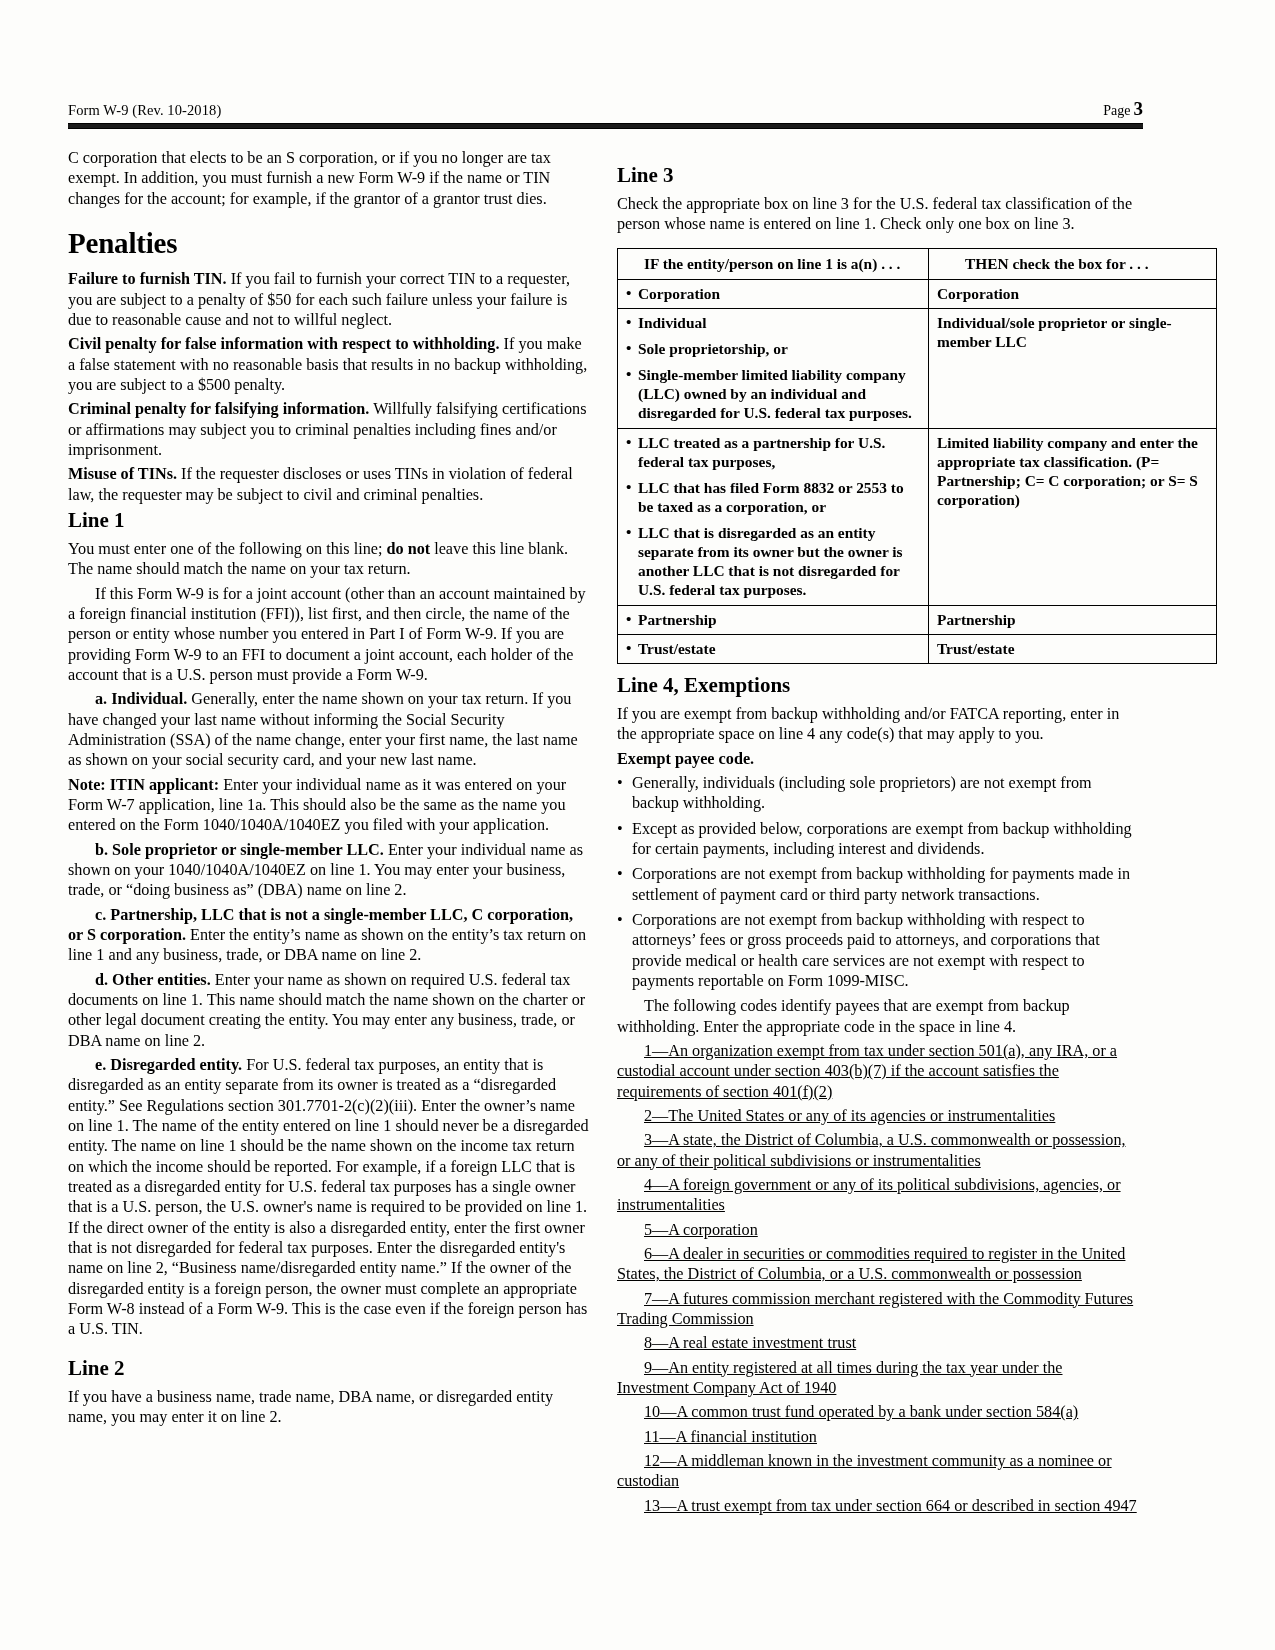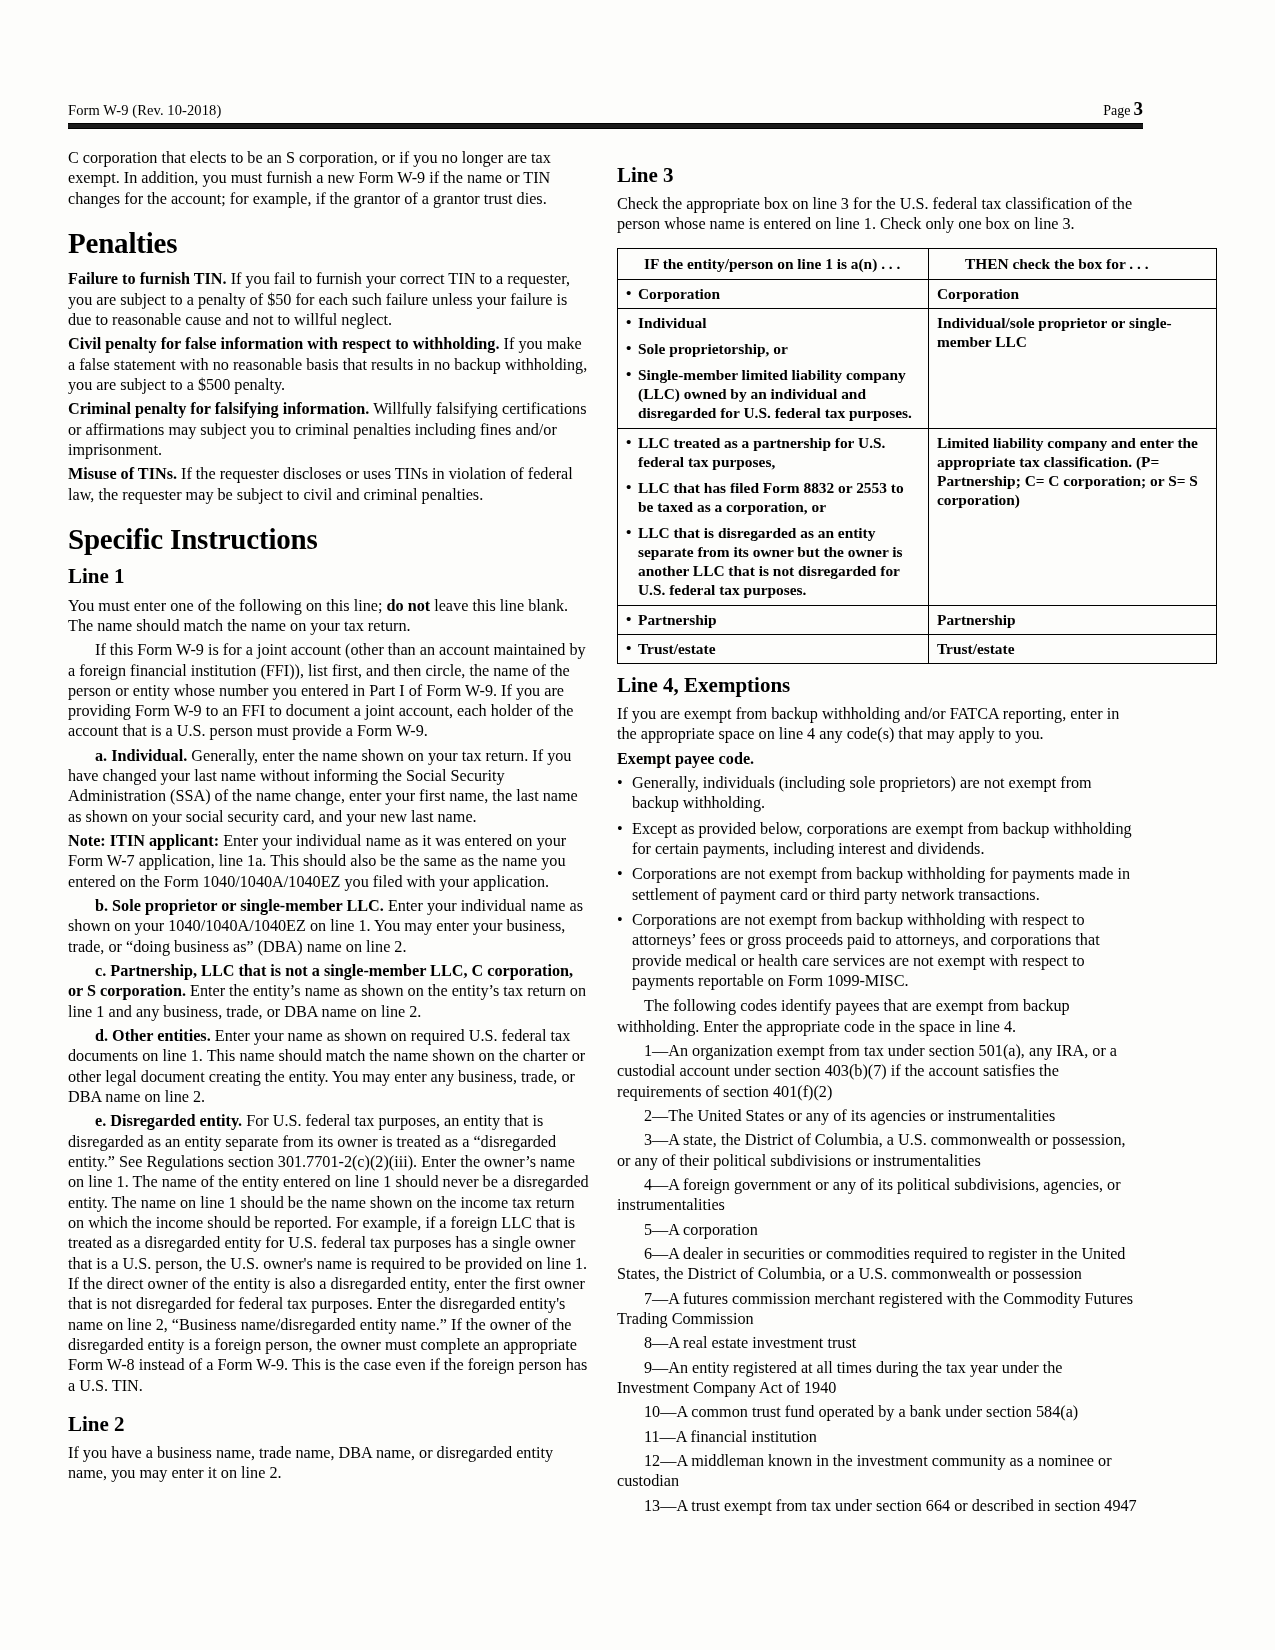--- a/index.html
+++ b/index.html
@@ -133,20 +133,21 @@
   }
   p.bullet:before {
     content: "•";
     position: absolute;
     left: 0;
     top: 0;
   }
   p.code {
     text-indent: 27px;
     margin-bottom: 4px;
+    text-decoration: underline;
   }
 </style>
 </head>
 <body>
 
 <div class="page">
 
   <div class="header">
     <div class="header-left">Form W-9 (Rev. 10-2018)</div>
     <div class="header-right">
@@ -159,21 +160,20 @@
 
     <p>C corporation that elects to be an S corporation, or if you no longer are tax exempt. In addition, you must furnish a new Form W-9 if the name or TIN changes for the account; for example, if the grantor of a grantor trust dies.</p>
 
     <h1 class="sec">Penalties</h1>
 
     <p><b>Failure to furnish TIN.</b><span> If you fail to furnish your correct TIN to a requester, you are subject to a penalty of $50 for each such failure unless your failure is due to reasonable cause and not to willful neglect.</span></p>
     <p><b>Civil penalty for false information with respect to withholding.</b><span> If you make a false statement with no reasonable basis that results in no backup withholding, you are subject to a $500 penalty.</span></p>
     <p><b>Criminal penalty for falsifying information.</b><span> Willfully falsifying certifications or affirmations may subject you to criminal penalties including fines and/or imprisonment.</span></p>
     <p><b>Misuse of TINs.</b><span> If the requester discloses or uses TINs in violation of federal law, the requester may be subject to civil and criminal penalties.</span></p>
 
-    <h1 class="sec">Specific Instructions</h1>
 
     <h2 class="sub tight">Line 1</h2>
 
     <p><span>You must enter one of the following on this line; </span><b>do not</b><span> leave this line blank. The name should match the name on your tax return.</span></p>
 
     <p class="indent">If this Form W-9 is for a joint account (other than an account maintained by a foreign financial institution (FFI)), list first, and then circle, the name of the person or entity whose number you entered in Part I of Form W-9. If you are providing Form W-9 to an FFI to document a joint account, each holder of the account that is a U.S. person must provide a Form W-9.</p>
 
     <p class="indent"><b>a. Individual.</b><span> Generally, enter the name shown on your tax return. If you have changed your last name without informing the Social Security Administration (SSA) of the name change, enter your first name, the last name as shown on your social security card, and your new last name.</span></p>
 
     <p><b>Note: ITIN applicant:</b><span> Enter your individual name as it was entered on your Form W-7 application, line 1a. This should also be the same as the name you entered on the Form 1040/1040A/1040EZ you filed with your application.</span></p>

